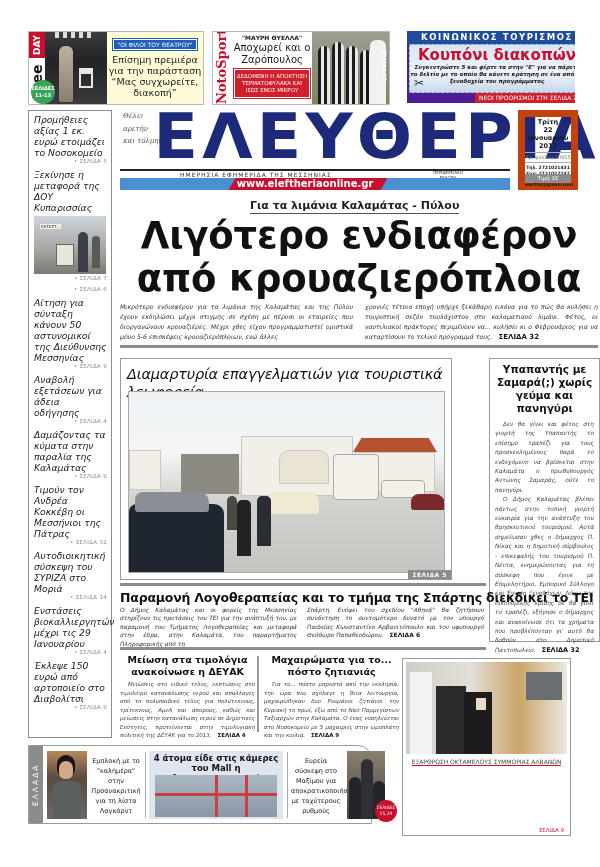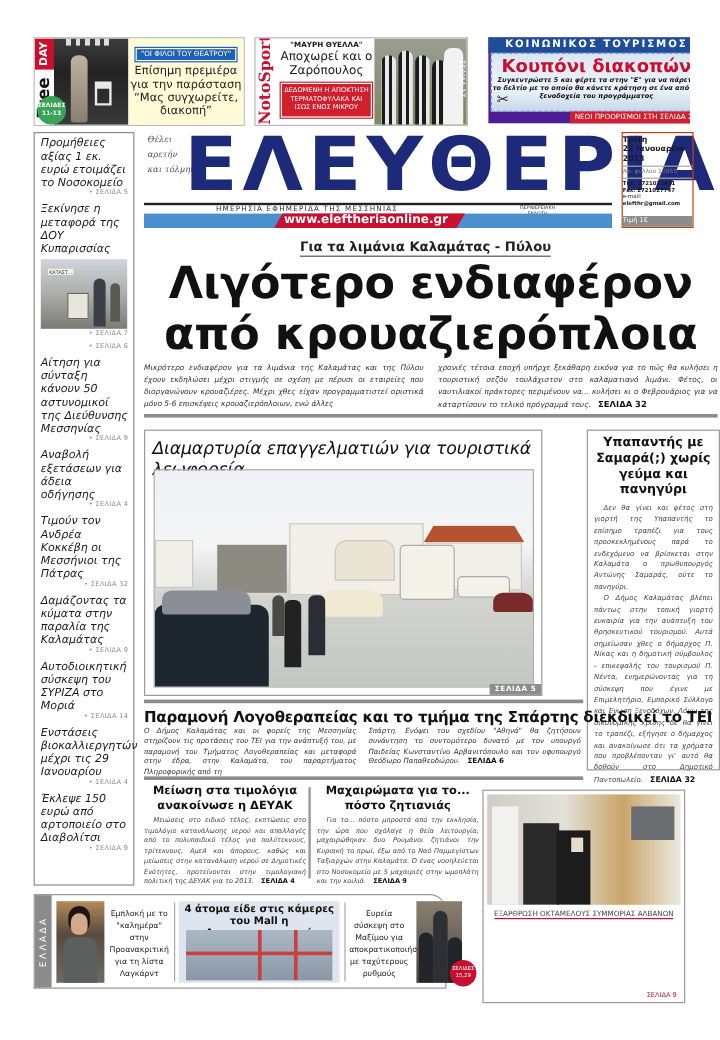--- a/index.html
+++ b/index.html
@@ -57,21 +57,21 @@
   .motto { position: absolute; left: 123px; top: 110px; font-family: "DejaVu Serif", serif; font-style: italic; font-size: 7px; color: #555; line-height: 12.5px; }
   .logo { position: absolute; left: 162px; top: 104px; width: 340px; height: 66px; }
   .logo-text { position: absolute; left: 0; top: 0; width: 100%; font-family: "DejaVu Sans", sans-serif; font-weight: bold; font-size: 62px; letter-spacing: 4px; color: #1d2a7a; line-height: 66px; text-align: center; transform: scaleX(1.05); }
   .mast-rule { position: absolute; left: 120px; top: 169px; width: 390px; height: 2px; background: #222; }
   .mast-sub { position: absolute; left: 180px; top: 171px; font-size: 6px; letter-spacing: 1px; color: #333; }
   .mast-region { position: absolute; left: 428px; top: 171px; font-size: 4px; color: #333; line-height: 4.5px; text-align: center; }
   .url-bar { position: absolute; left: 120px; top: 178px; width: 390px; height: 12px; background: #4a90d0; }
   .url-band { position: absolute; left: 112px; top: 0; width: 152px; height: 12px; background: #c8102e; transform: skewX(-30deg); }
   .url-text { position: absolute; left: 0; top: 0; width: 390px; text-align: center; color: #fff; font-size: 10px; font-weight: bold; line-height: 12px; margin-left: -10px; }
 
-  .datebox { position: absolute; left: 518px; top: 110px; width: 60px; height: 80px; border: 1px solid #c2410c; }
+  .datebox { position: absolute; left: 518px; top: 110px; width: 60px; height: 80px; border: 7px solid #c2410c; text-align: center; }
   .db-date { font-size: 6.5px; font-weight: bold; line-height: 8px; padding-top: 1px; }
   .db-issue { font-size: 5px; color: #777; border-top: 1px solid #aaa; border-bottom: 1px solid #aaa; line-height: 9px; margin-top: 2px; }
   .db-contact { font-size: 4.5px; font-weight: bold; line-height: 5.5px; padding: 2px 0; }
   .db-price { background: #8c8c8c; color: #fff; font-size: 5.5px; line-height: 9px; position: absolute; bottom: 0; left: 0; width: 100%; }
 
   
   .lead-kicker { position: absolute; left: 250px; top: 199px; font-size: 11px; font-weight: bold; color: #222; border-bottom: 1px solid #555; padding-bottom: 1px; }
   .lead-headline { position: absolute; left: 120px; top: 214px; width: 478px; text-align: center; font-size: 37px; line-height: 43px; font-weight: bold; color: #111; letter-spacing: -0.2px; }
   .lead-body { position: absolute; left: 120px; top: 302px; width: 478px; display: flex; gap: 12px; font-size: 6.2px; line-height: 10px; color: #333; font-style: italic; }
   .lead-body p { flex: 1; text-align: justify; }
@@ -203,26 +203,26 @@
   </div>
   <div class="sb-item">
     <div class="sb-title">Αίτηση για σύνταξη κάνουν 50 αστυνομικοί της Διεύθυνσης Μεσσηνίας</div>
     <div class="sb-page">• ΣΕΛΙΔΑ 9</div>
   </div>
   <div class="sb-item">
     <div class="sb-title">Αναβολή εξετάσεων για άδεια οδήγησης</div>
     <div class="sb-page">• ΣΕΛΙΔΑ 4</div>
   </div>
   <div class="sb-item">
+    <div class="sb-title">Δαμάζοντας τα κύματα στην παραλία της Καλαμάτας</div>
+    <div class="sb-page">• ΣΕΛΙΔΑ 9</div>
+  </div>
+  <div class="sb-item">
     <div class="sb-title">Τιμούν τον Ανδρέα Κοκκέβη οι Μεσσήνιοι της Πάτρας</div>
     <div class="sb-page">• ΣΕΛΙΔΑ 32</div>
-  </div>
-  <div class="sb-item">
-    <div class="sb-title">Δαμάζοντας τα κύματα στην παραλία της Καλαμάτας</div>
-    <div class="sb-page">• ΣΕΛΙΔΑ 9</div>
   </div>
   <div class="sb-item">
     <div class="sb-title">Αυτοδιοικητική σύσκεψη του ΣΥΡΙΖΑ στο Μοριά</div>
     <div class="sb-page">• ΣΕΛΙΔΑ 14</div>
   </div>
   <div class="sb-item">
     <div class="sb-title">Ενστάσεις βιοκαλλιεργητών μέχρι τις 29 Ιανουαρίου</div>
     <div class="sb-page">• ΣΕΛΙΔΑ 4</div>
   </div>
   <div class="sb-item">

